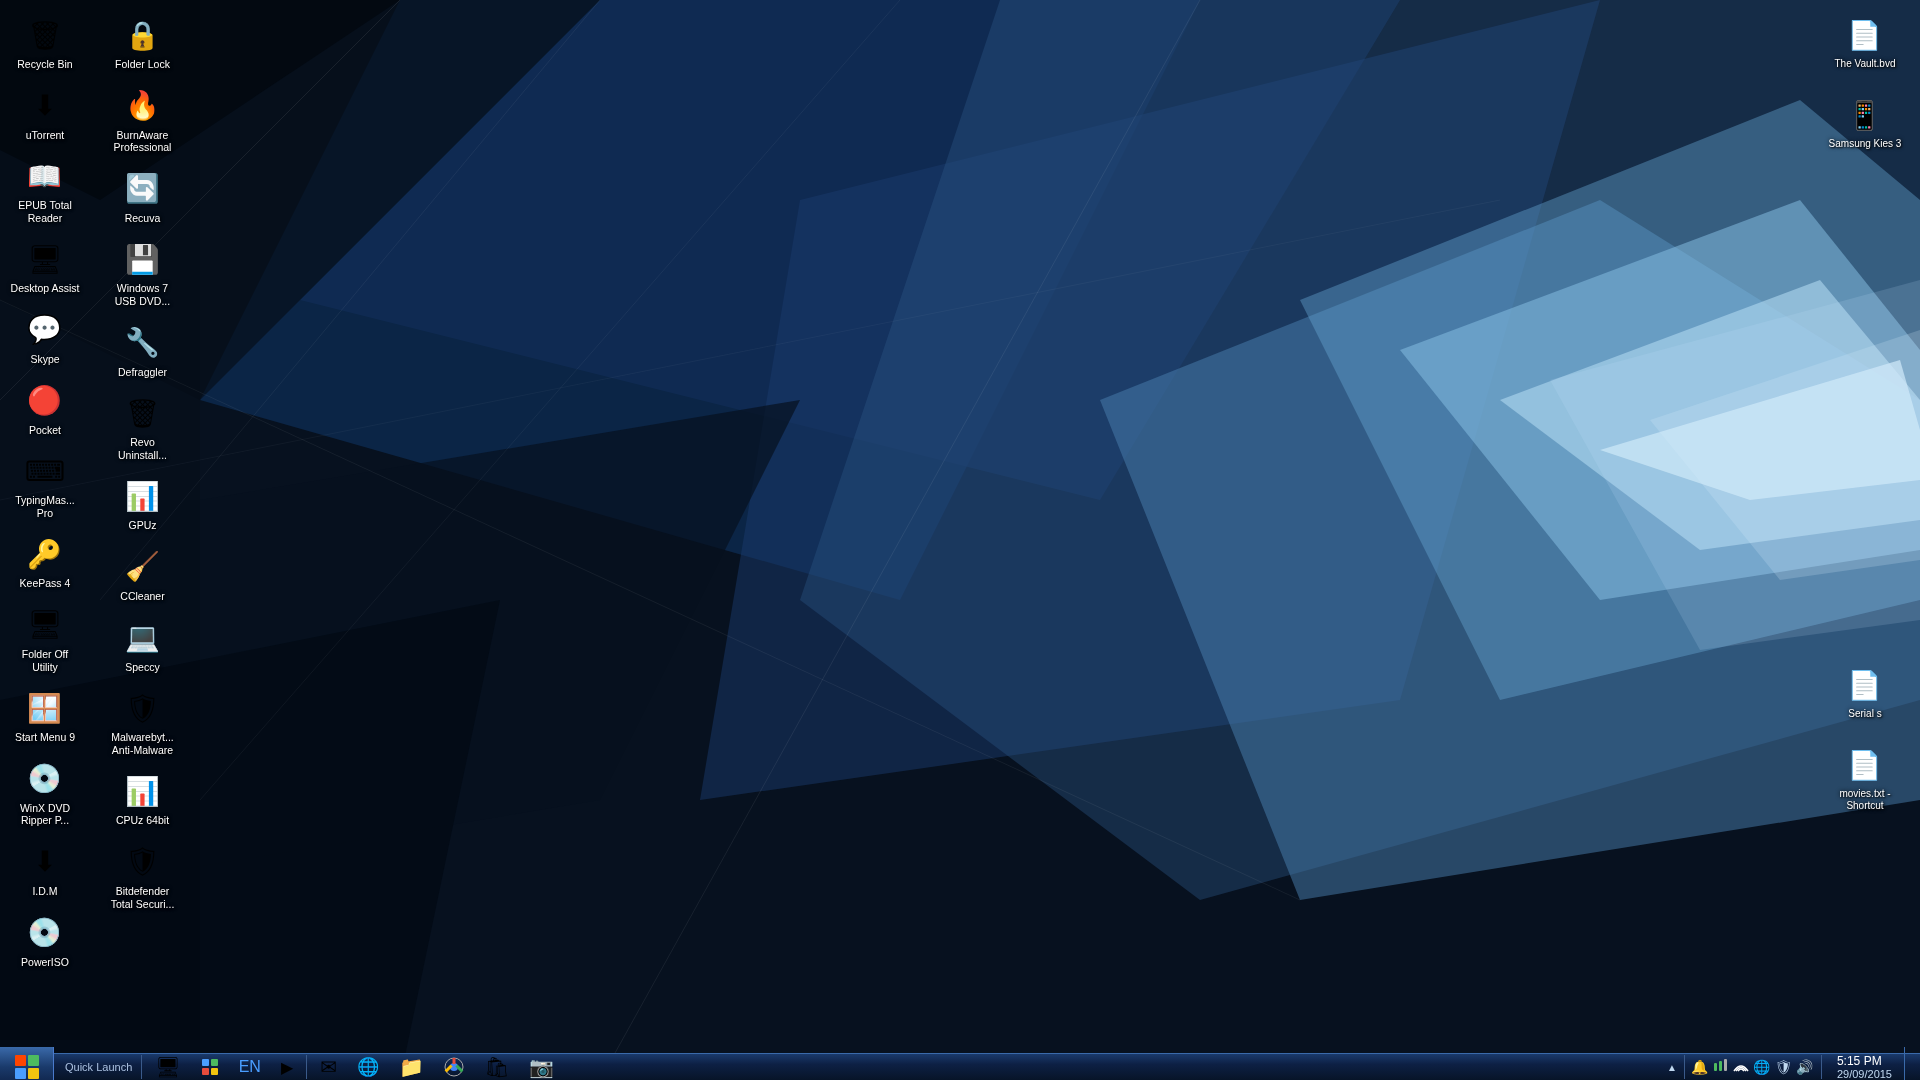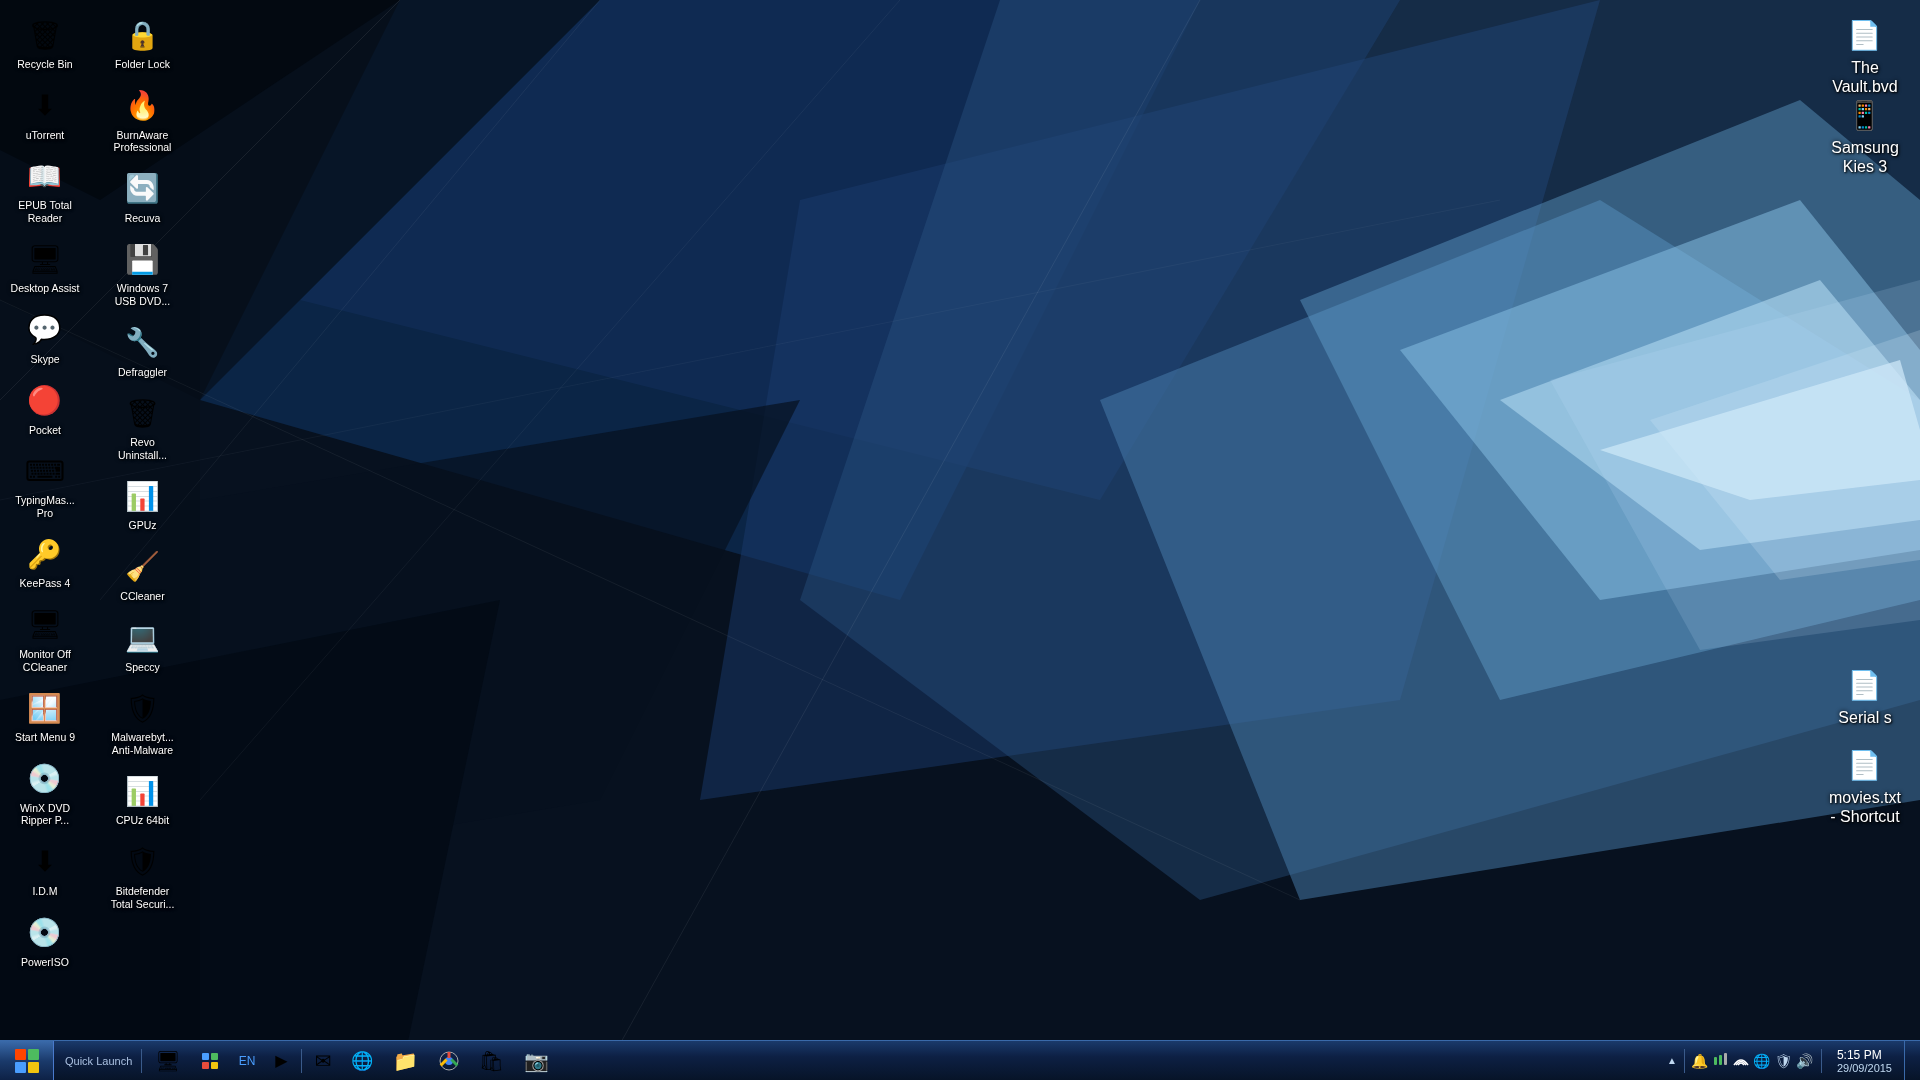--- a/index.html
+++ b/index.html
@@ -97,21 +97,21 @@
       padding: 10px 10px;
       gap: 5px;
     }
 
     
     #taskbar {
       position: absolute;
       bottom: 0;
       left: 0;
       right: 0;
-      height: 40px;
+      height: 27px;
       background: linear-gradient(180deg, #1a3a6b 0%, #0d2044 40%, #071428 100%);
       border-top: 1px solid #3a6aaa;
       display: flex;
       align-items: center;
       z-index: 100;
     }
 
     #start-button {
       width: 54px;
       height: 40px;
@@ -199,21 +199,21 @@
     .right-icon .icon-img {
       width: 40px;
       height: 40px;
       display: flex;
       align-items: center;
       justify-content: center;
       font-size: 28px;
       margin-bottom: 3px;
     }
     .right-icon .icon-label {
-      font-size: 16px;
+      font-size: 10px;
       color: #fff;
       text-shadow: 1px 1px 2px #000, 0 0 4px #000;
       line-height: 1.2;
     }
 
     
     #show-desktop {
       width: 8px;
       height: 40px;
       border-left: 1px solid #3a6aaa;
@@ -286,21 +286,21 @@
     <div class="desktop-icon" title="TypingMas... Pro">
     <div class="icon-img" style="font-size:28px;">⌨</div>
     <div class="icon-label">TypingMas... Pro</div>
   </div>
     <div class="desktop-icon" title="KeePass 2">
     <div class="icon-img" style="font-size:28px;">🔑</div>
     <div class="icon-label">KeePass 4</div>
   </div>
     <div class="desktop-icon" title="Monitor Off Utility">
     <div class="icon-img" style="font-size:28px;">🖥</div>
-    <div class="icon-label">Monitor Off CCleaner</div>
+    <div class="icon-label">Folder Off Utility</div>
   </div>
     <div class="desktop-icon" title="Start Menu 8">
     <div class="icon-img" style="font-size:28px;">🪟</div>
     <div class="icon-label">Start Menu 9</div>
   </div>
     <div class="desktop-icon" title="WinX DVD Ripper P...">
     <div class="icon-img" style="font-size:28px;">💿</div>
     <div class="icon-label">WinX DVD Ripper P...</div>
   </div>
     <div class="desktop-icon" title="I.D.M">
@@ -383,21 +383,21 @@
       </div>
     <div class="taskbar-btn">
       <svg width="18" height="18" viewBox="0 0 18 18">
         <rect x="1" y="1" width="7" height="7" fill="#4a9eff" rx="1"></rect>
         <rect x="10" y="1" width="7" height="7" fill="#4dbb5f" rx="1"></rect>
         <rect x="1" y="10" width="7" height="7" fill="#e74c3c" rx="1"></rect>
         <rect x="10" y="10" width="7" height="7" fill="#f1c40f" rx="1"></rect>
       </svg>
     </div>
     <div class="taskbar-btn">
-        <span style="font-size:12px;color:#4a9eff;">EN</span>
+        <span style="font-size:16px;color:#4a9eff;">EN</span>
       </div>
     <div class="taskbar-btn">
         <span style="font-size:16px;">▶</span>
       </div>
     <div class="tray-separator"></div>
     <div class="taskbar-btn">
         <span>✉</span>
       </div>
     <div class="taskbar-btn">
         <span style="color:#0078d4;font-size:18px;">🌐</span>

